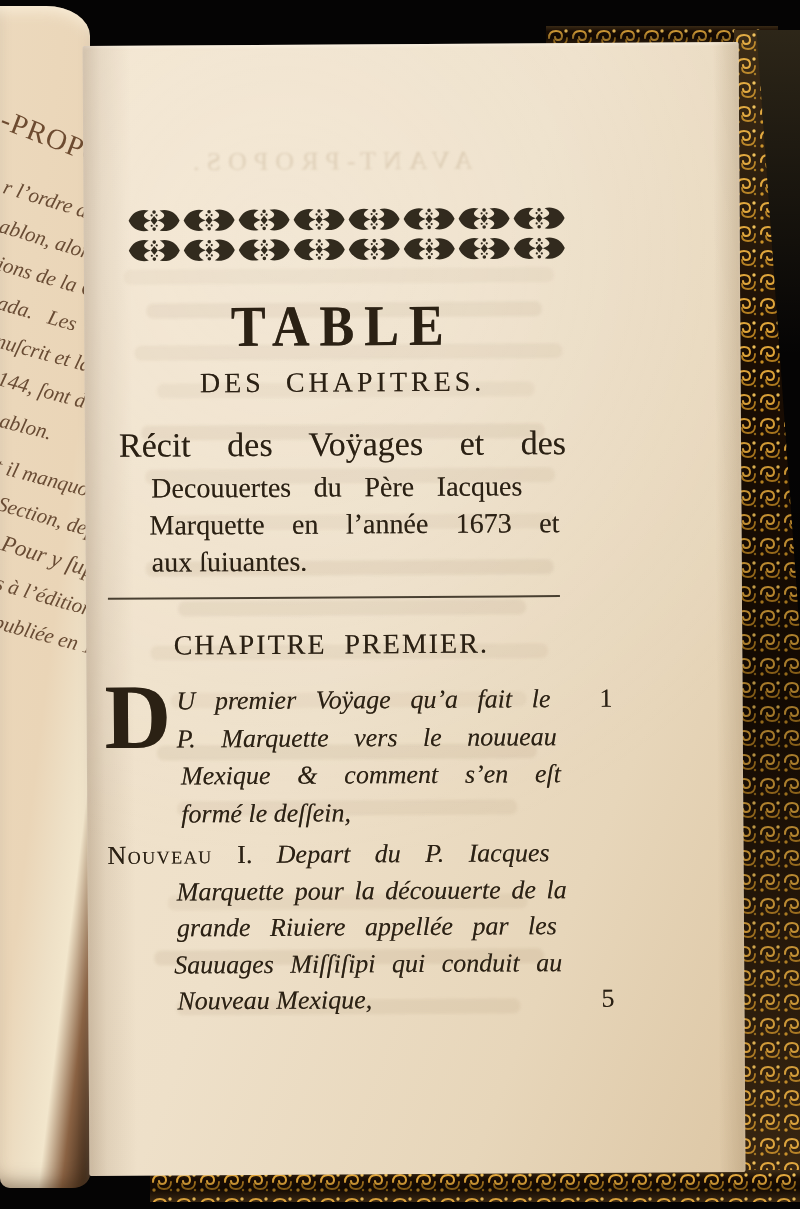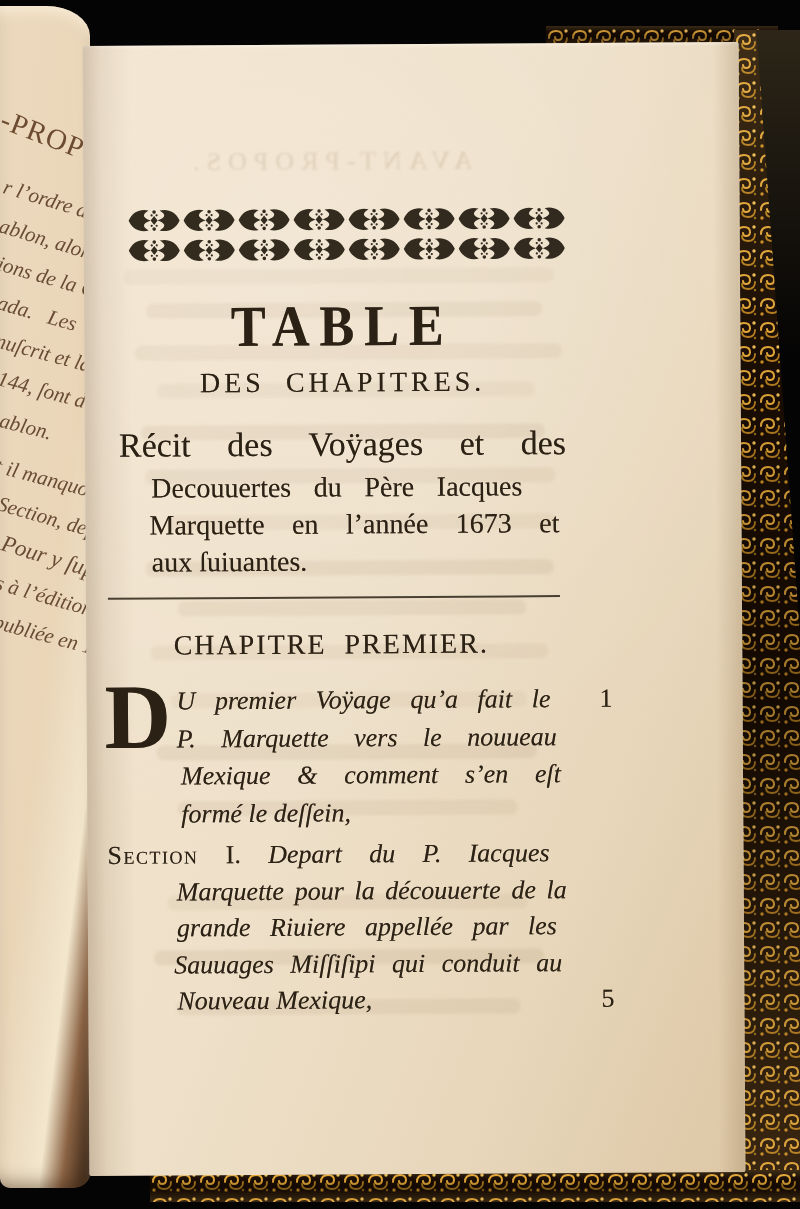--- a/index.html
+++ b/index.html
@@ -244,21 +244,21 @@
       <div class="c2 jl">P. Marquette vers le nouueau</div>
       <div class="c3 jl">Mexique &amp; comment s’en eſt</div>
       <div class="c4 lastline">
         <span>formé le deſſein,</span>
         <span class="pref">1</span>
       </div>
     </div>
 
     <div class="entry sect ink z">
       <div class="s1 jl">
-        <span class="sc">Section</span>
+        <span class="sc">Nouveau</span>
         <span class="rn">I.</span>
         <span>Depart du P. Iacques</span>
       </div>
       <div class="s2 jl">Marquette pour la découuerte de la</div>
       <div class="s3 jl">grande Riuiere appellée par les</div>
       <div class="s4 jl">Sauuages Miſſiſipi qui conduit au</div>
       <div class="s5 lastline">
         <span>Nouveau Mexique,</span>
         <span class="pref">5</span>
       </div>

